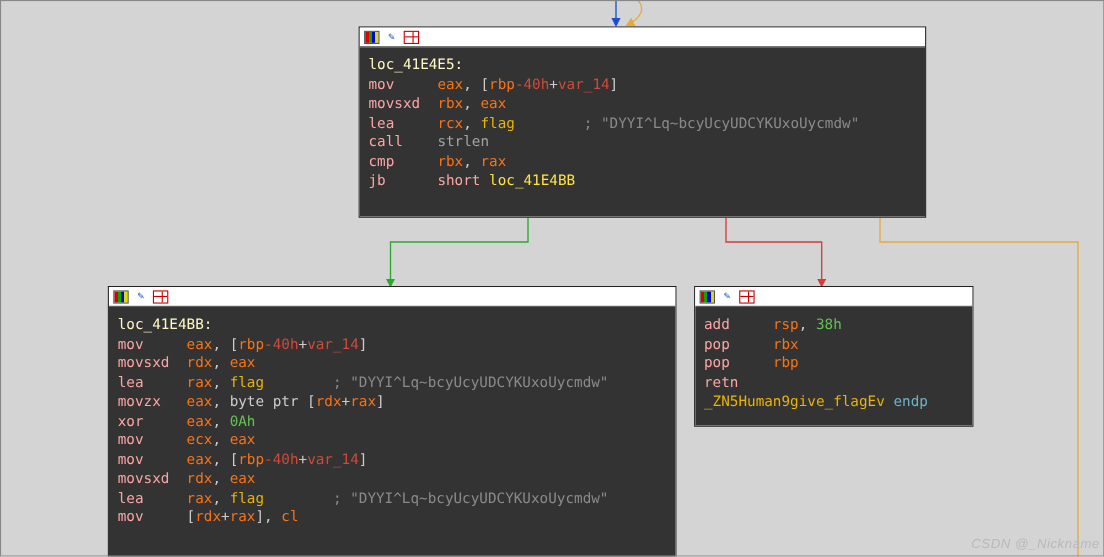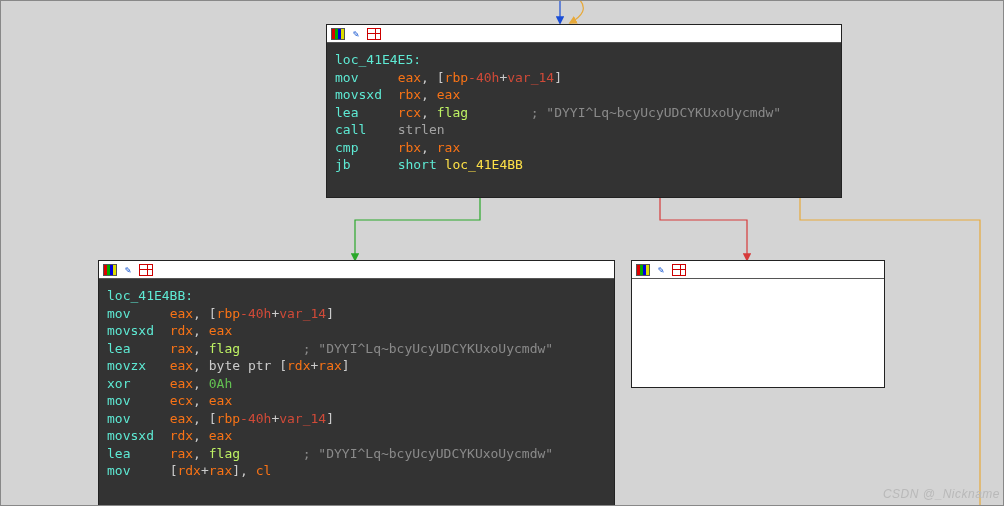--- a/index.html
+++ b/index.html
@@ -54,28 +54,28 @@
     width: 14px; height: 12px;
   }
   .codearea {
     background: #333333;
     padding: 8px 8px 10px 8px;
     white-space: pre;
     line-height: 1.35;
     color: #cccccc;
     flex: 1;
   }
-  .lbl   { color: #5eead4; }  
-  .mnem  { color: #5eead4; }
+  .lbl   { color: #fef9c3; }  
+  .mnem  { color: #fca5a5; }
   .reg   { color: #f97316; }  
   .num   { color: #63c252; }  
   .off   { color: #d04a38; text-align: right; }  
   .var   { color: #d04a38; margin-top: 48px; }
   .callfn{ color: #a3a3a3; }
-  .sym   { color: #bef264; }
+  .sym   { color: #eab308; }
   .kwtgt { color: #fde047; }
   .cmt   { color: #8a8a8a; }
   .endp  { color: #6fb3c9; }
   .punct { color: #cccccc; }
 
   .watermark {
     position: absolute;
     right: 4px; bottom: 6px;
     color: #b9b9b9;
     font: italic 12px/1 "Segoe UI", Arial, sans-serif;
@@ -152,17 +152,22 @@
 <span class="mnem">lea</span>     <span class="reg">rax</span><span class="punct">, </span><span class="sym">flag</span><span class="cmt">        ; "DYYI^Lq~bcyUcyUDCYKUxoUycmdw"</span>
 <span class="mnem">mov</span>     <span class="punct">[</span><span class="reg">rdx</span><span class="punct">+</span><span class="reg">rax</span><span class="punct">], </span><span class="reg">cl</span></div>
   </div>
 
   <div class="node" style="left:631px; top:260px; width:254px; height:128px;">
     <div class="titlebar">
       <span class="tb-colors"></span>
       <span class="tb-icon tb-pencil"></span>
       <span class="tb-tbl"></span>
     </div>
+    <div class="codearea"><span class="mnem">add</span>     <span class="reg">rsp</span><span class="punct">, </span><span class="num">38h</span>
+<span class="mnem">pop</span>     <span class="reg">rbx</span>
+<span class="mnem">pop</span>     <span class="reg">rbp</span>
+<span class="mnem">retn</span>
+<span class="sym">_ZN5Human9give_flagEv</span> <span class="endp">endp</span></div>
   </div>
 
   <div class="watermark">CSDN @_Nickname</div>
   <div class="frameborder"></div>
 </div>
 
 </body></html>

